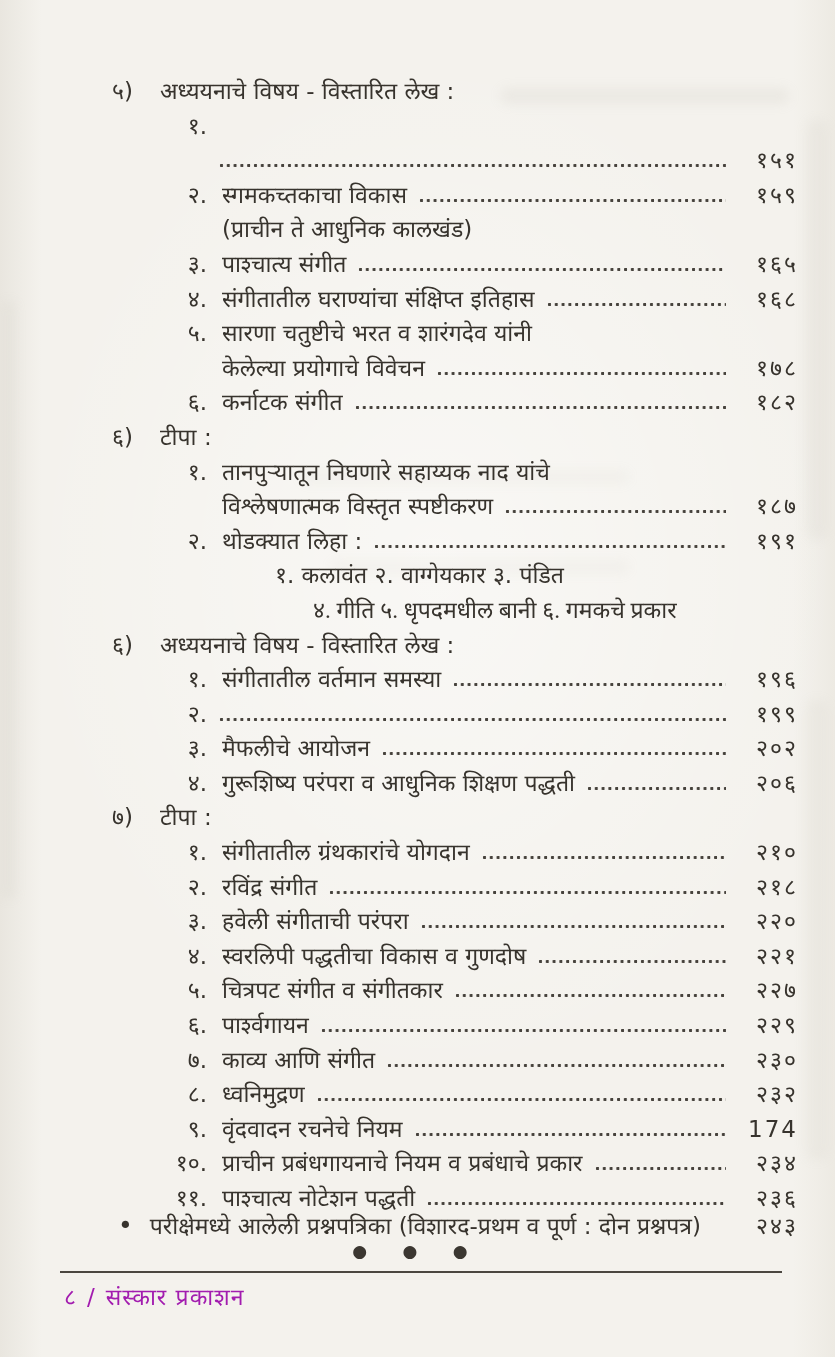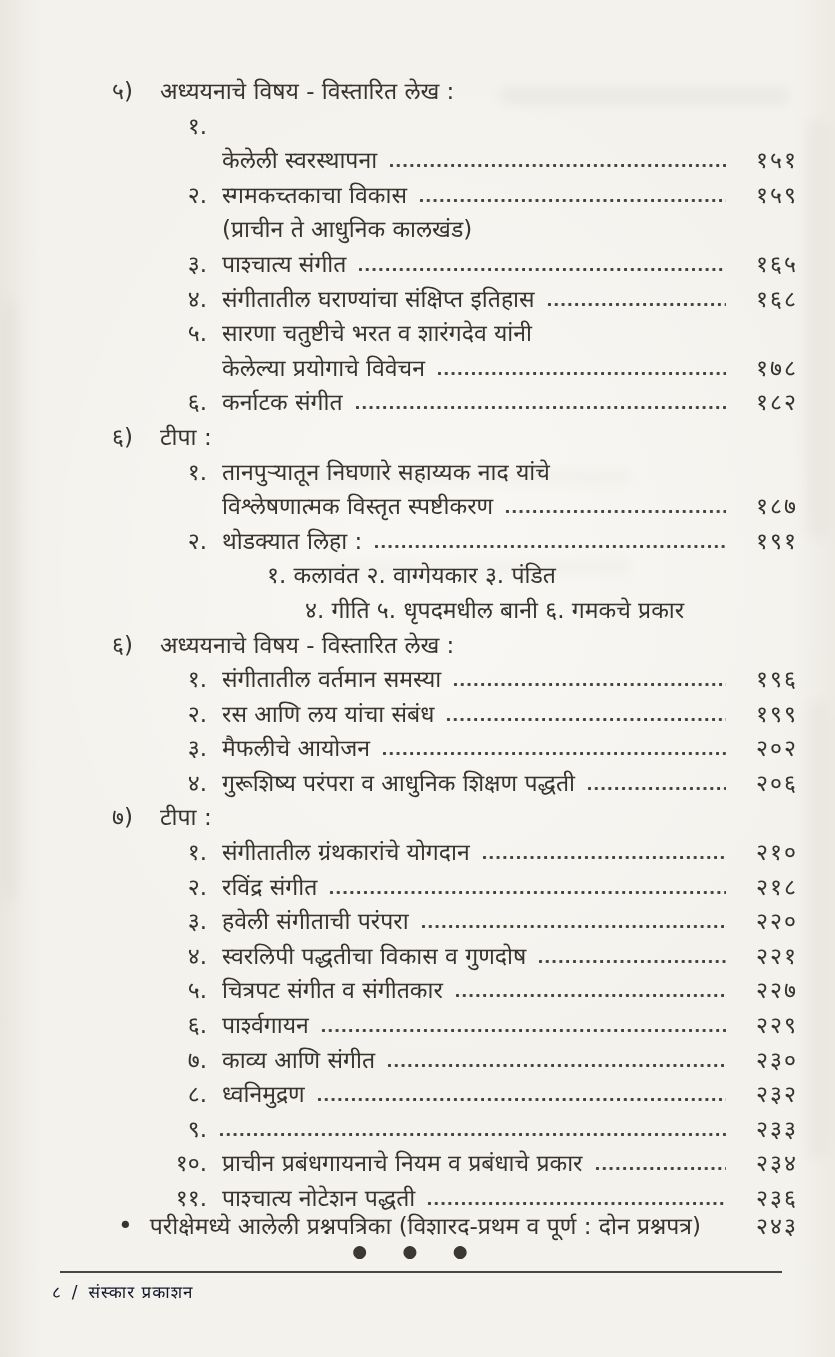--- a/index.html
+++ b/index.html
@@ -30,43 +30,43 @@
   .row{
     display:flex;align-items:baseline;height:34.6px;
     font-size:23px;white-space:nowrap;
   }
   .sec-row{padding-left:50px;}
   .sec-num{width:48px;flex:0 0 auto;}
   .sec-title{flex:0 0 auto;text-align:right;}
   .item-num{flex:0 0 145px;width:145px;text-align:right;}
   .item-text{margin-left:15px;flex:0 0 auto;}
   .indent-sub1{padding-left:205px;}
-  .indent-sub2{padding-left:243px;}
-  .indent-sub1 .item-text,.indent-sub2 .item-text{margin-left:0;}
+  .indent-sub2{padding-left:243px;font-family:Liberation Serif, serif;}
+  .indent-sub1 .item-text,.indent-sub2 .item-text{margin-left:8px;}
   .leader{
     flex:1 1 auto;height:5px;margin:0 14px 1px 12px;align-self:baseline;
     background-image:radial-gradient(circle at 2.5px 2.5px,#46423c 1.35px,rgba(0,0,0,0) 1.9px);
     background-size:6.8px 5px;background-repeat:repeat-x;background-position:left bottom;
   }
   .page-num{flex:0 0 58px;width:58px;text-align:right;letter-spacing:2px;}
 
   .extra-row{
     position:absolute;left:62px;top:1209px;width:736px;
     display:flex;align-items:baseline;font-size:23px;white-space:nowrap;
   }
   .extra-bullet{padding-left:56px;margin-right:17px;font-size:25px;}
   .extra-label{flex:1 1 auto;}
   .extra-page{flex:0 0 58px;text-align:right;letter-spacing:2px;}
 
   .ornament{
     position:absolute;left:0;top:1241px;width:835px;text-align:center;
     font-size:17px;letter-spacing:15px;color:#3b3731;
   }
   .footer-rule{position:absolute;left:60px;top:1271px;width:722px;border-top:2.5px solid #4b4740;}
-  .footer-text{position:absolute;left:52px;top:1280px;font-size:17px;color:#0f172a;letter-spacing:1px;}
+  .footer-text{position:absolute;left:64px;top:1280px;font-size:23px;color:#a21caf;letter-spacing:1px;}
   .footer-text .sep{margin:0 10px;}
 </style>
 </head>
 <body>
 
 <div class="paper"></div>
 <div class="artifact a1"></div>
 <div class="artifact a2"></div>
 <div class="artifact a3"></div>
 <div class="artifact a4"></div>
@@ -76,21 +76,20 @@
 <div class="toc">
     <div class="row sec-row">
       <span class="sec-num">५)</span>
       <span class="sec-title">अध्ययनाचे विषय - विस्तारित लेख :</span>
     </div>
     <div class="row item-row">
       <span class="item-num">१.</span>
     </div>
     <div class="row item-row">
       <span class="item-num"></span>
-      <span class="item-text">केलेली स्वरस्थापना</span>
       <span class="leader"></span>
       <span class="page-num">१५१</span>
     </div>
     <div class="row item-row">
       <span class="item-num">२.</span>
       <span class="item-text">स्गमकच्तकाचा विकास</span>
       <span class="leader"></span>
       <span class="page-num">१५९</span>
     </div>
     <div class="row item-row">
@@ -156,21 +155,20 @@
       <span class="sec-title">अध्ययनाचे विषय - विस्तारित लेख :</span>
     </div>
     <div class="row item-row">
       <span class="item-num">१.</span>
       <span class="item-text">संगीतातील वर्तमान समस्या</span>
       <span class="leader"></span>
       <span class="page-num">१९६</span>
     </div>
     <div class="row item-row">
       <span class="item-num">२.</span>
-      <span class="item-text">रस आणि लय यांचा संबंध</span>
       <span class="leader"></span>
       <span class="page-num">१९९</span>
     </div>
     <div class="row item-row">
       <span class="item-num">३.</span>
       <span class="item-text">मैफलीचे आयोजन</span>
       <span class="leader"></span>
       <span class="page-num">२०२</span>
     </div>
     <div class="row item-row">
@@ -226,22 +224,23 @@
       <span class="page-num">२३०</span>
     </div>
     <div class="row item-row">
       <span class="item-num">८.</span>
       <span class="item-text">ध्वनिमुद्रण</span>
       <span class="leader"></span>
       <span class="page-num">२३२</span>
     </div>
     <div class="row item-row">
       <span class="item-num">९.</span>
-      <span class="leader"></span>
-      <span class="page-num">२३३</span>
+      <span class="item-text">वृंदवादन रचनेचे नियम</span>
+      <span class="leader"></span>
+      <span class="page-num">174</span>
     </div>
     <div class="row item-row">
       <span class="item-num">१०.</span>
       <span class="item-text">प्राचीन प्रबंधगायनाचे नियम व प्रबंधाचे प्रकार</span>
       <span class="leader"></span>
       <span class="page-num">२३४</span>
     </div>
     <div class="row item-row">
       <span class="item-num">११.</span>
       <span class="item-text">पाश्चात्य नोटेशन पद्धती</span>

